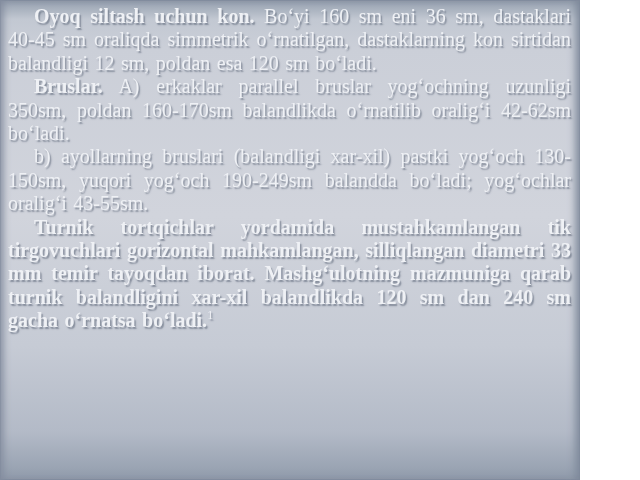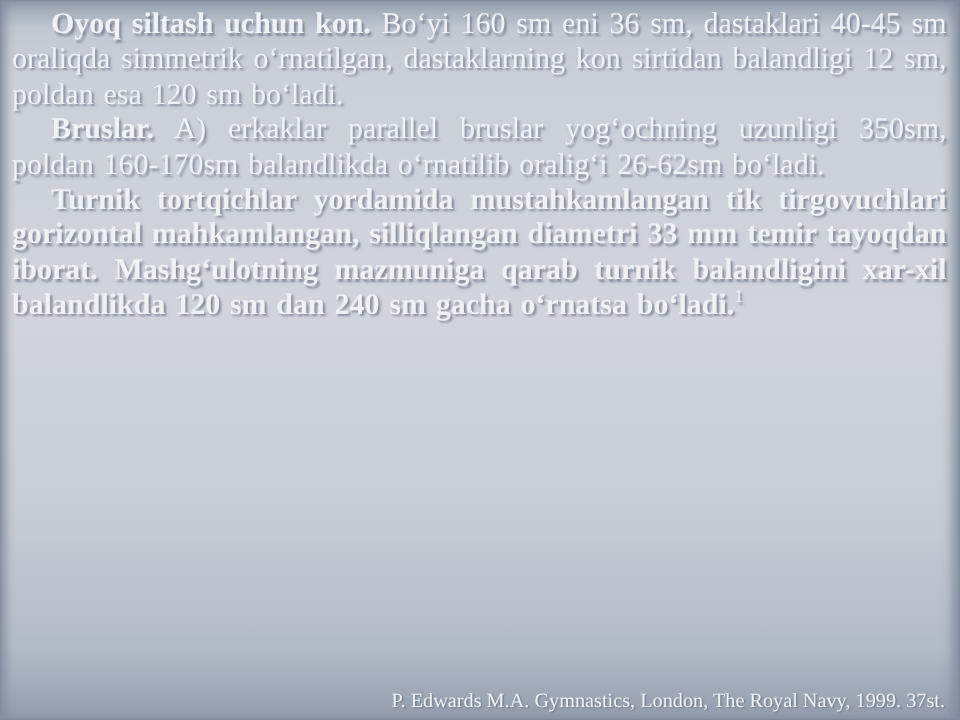--- a/index.html
+++ b/index.html
@@ -4,21 +4,21 @@
 <style>
   html, body {
     margin: 0;
     padding: 0;
     width: 640px;
     height: 480px;
     overflow: hidden;
   }
   .slide {
     position: relative;
-    width: 640px;
+    width: 580px;
     height: 480px;
     box-sizing: border-box;
     background:
       linear-gradient(180deg,
         var(--edge-dark, #8e98a8) 0%,
         #a6afbc 1.6%,
         #c2c8d2 4%,
         var(--bg-main, #cbcfd8) 10%,
         #d1d4dc 45%,
         #c6cbd5 72%,
@@ -74,20 +74,20 @@
 <body>
 
 <div class="slide">
   <div class="frame"></div>
 
   <div class="content">
     <p><b>Oyoq siltash uchun kon.</b><span> Bo‘yi 160 sm eni 36 sm, dastaklari 40-45 sm oraliqda simmetrik o‘rnatilgan, dastaklarning kon sirtidan balandligi 12 sm, poldan esa 120 sm bo‘ladi.</span></p>
 
 
 
-    <p><b>Bruslar.</b><span> A) erkaklar parallel bruslar yog‘ochning uzunligi 350sm, poldan 160-170sm balandlikda o‘rnatilib oralig‘i 26-62sm bo‘ladi.</span></p>
+    <p><b>Bruslar.</b><span> A) erkaklar parallel bruslar yog‘ochning uzunligi 350sm, poldan 160-170sm balandlikda o‘rnatilib oralig‘i 42-62sm bo‘ladi.</span></p>
 
+    <p><b></b><span>b) ayollarning bruslari (balandligi xar-xil) pastki yog‘och 130-150sm, yuqori yog‘och 190-249sm balandda bo‘ladi; yog‘ochlar oralig‘i 43-55sm.</span></p>
 
     <p><b>Turnik tortqichlar yordamida mustahkamlangan tik tirgovuchlari gorizontal mahkamlangan, silliqlangan diametri 33 mm temir tayoqdan iborat. Mashg‘ulotning mazmuniga qarab turnik balandligini xar-xil balandlikda 120 sm dan 240 sm gacha o‘rnatsa bo‘ladi.</b><span></span><sup>1</sup></p>
   </div>
 
-  <div class="citation">P. Edwards M.A. Gymnastics, London, The Royal Navy, 1999. 37st.</div>
 </div>
 
 </body></html>

